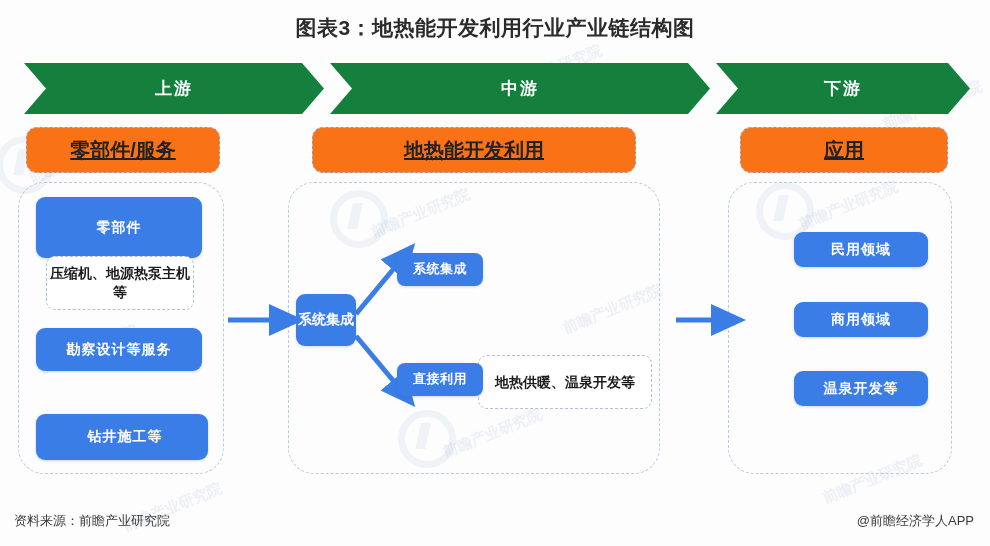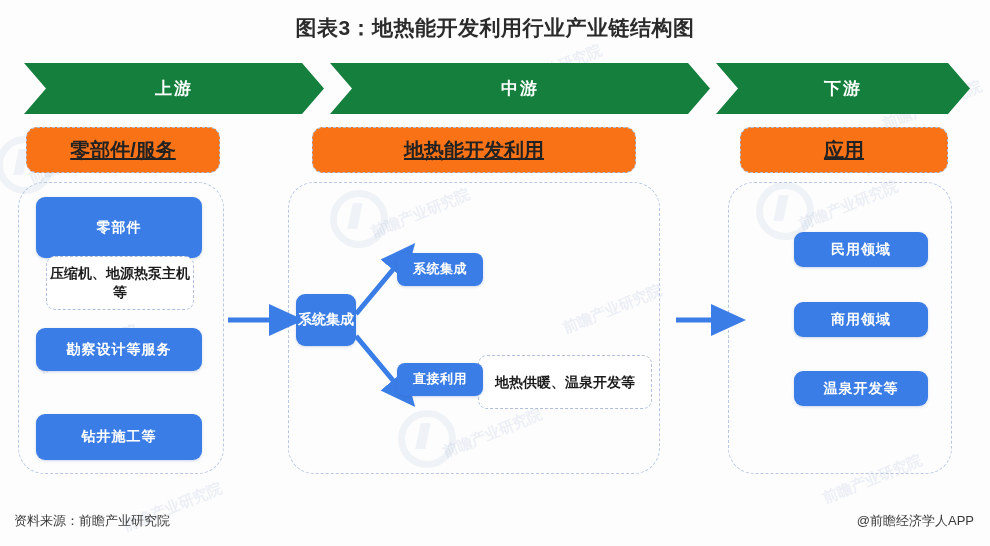--- a/index.html
+++ b/index.html
@@ -145,21 +145,21 @@
     font-weight: bold;
     letter-spacing: 1px;
     box-shadow: 0 1px 3px rgba(40,80,160,0.22);
     text-align: center;
     line-height: 1.25;
   }
 
   
   .up-b1 { left: 36px; top: 197px; width: 166px; height: 61px; }
   .up-b2 { left: 36px; top: 328px; width: 166px; height: 43px; }
-  .up-b3 { left: 36px; top: 414px; width: 166px; height: 46px; }
+  .up-b3 { left: 36px; top: 414px; width: 166px; height: 46px; padding-left: 6px; }
 
   
   .dashbox {
     position: absolute;
     border: 1.5px dashed #b0bfd9;
     border-radius: 9px;
     background: #ffffff;
     display: flex;
     align-items: center;
     justify-content: center;

